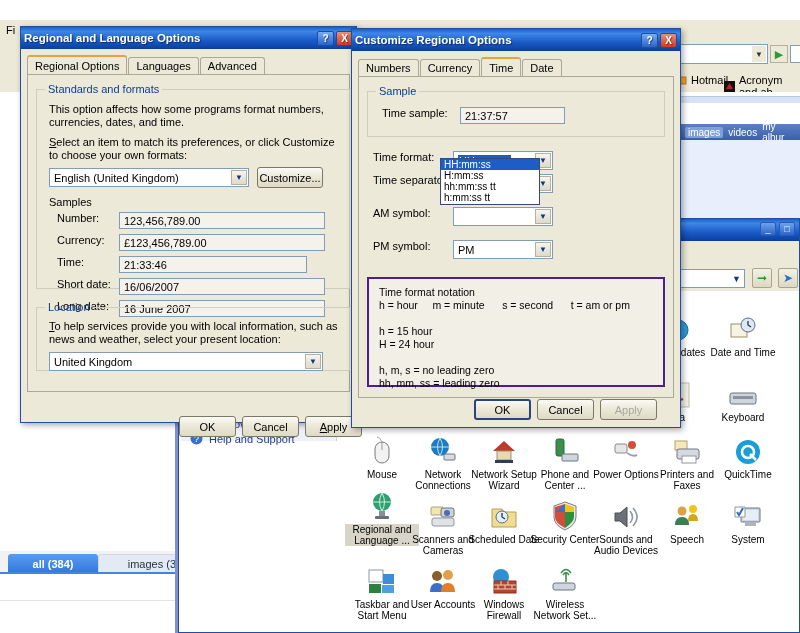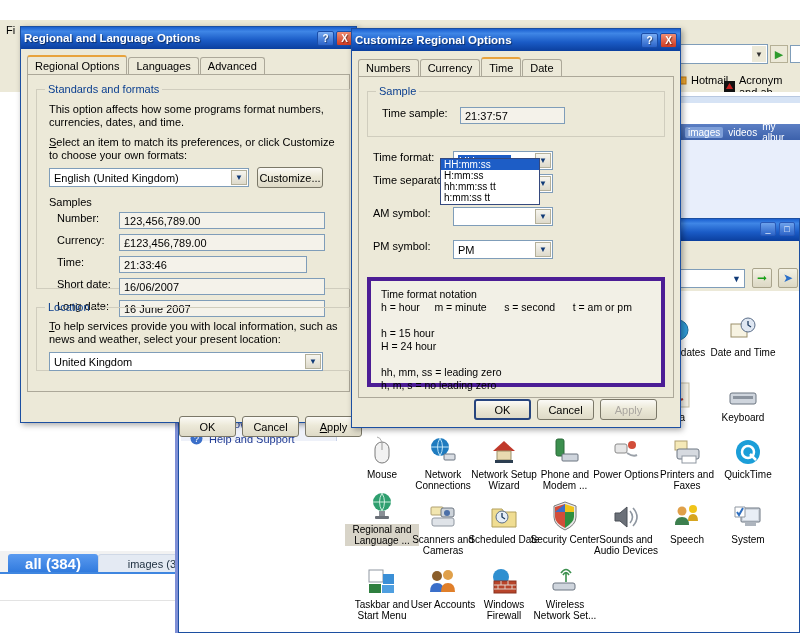--- a/index.html
+++ b/index.html
@@ -60,21 +60,21 @@
     background:linear-gradient(to bottom,#5c7fc4 0%,#3c61ab 100%);
     color:#ffffff;font-size:10px;display:flex;align-items:center;gap:5px;padding-left:55px;
     box-sizing:border-box;
   }
   #pb-nav-images{background:#7f9fd8;padding:0 3px;border-radius:2px;color:#fff;}
   #pb-content{left:630px;top:140px;width:170px;height:415px;background:#e8eefb;}
   #pb-tabs{left:0;top:551px;width:330px;height:22px;background:#f2f2f2;display:flex;align-items:flex-end;}
   #pb-tab-all{
     margin-left:8px;width:90px;height:19px;
     background:linear-gradient(to bottom,#5b9bf0 0%,#2f79dd 100%);
-    color:#ffffff;font-size:15px;font-weight:bold;
+    color:#ffffff;font-size:11px;font-weight:bold;
     display:flex;align-items:center;justify-content:center;border-radius:3px 3px 0 0;
   }
   #pb-tab-images{
     width:120px;height:19px;background:#e4eaf3;color:#234;
     font-size:11px;display:flex;align-items:center;justify-content:center;
     border-radius:3px 3px 0 0;border:1px solid #cfd8e6;border-bottom:none;box-sizing:border-box;
   }
   #pb-tabstrip-line{left:0;top:572px;width:330px;height:2px;background:#3f86e0;}
   #pb-below{left:0;top:574px;width:330px;height:59px;background:#ffffff;}
   #pb-rule{left:0;top:600px;width:320px;height:1px;background:#e3e3e3;}
@@ -218,21 +218,21 @@
   }
   #cust-dropdown-list{
     left:440px;top:158px;width:100px;height:47px;
     background:#ffffff;border:1px solid #35497e;box-sizing:border-box;z-index:50;
     font-size:10px;
   }
   .dd-item{height:11px;padding-left:3px;display:flex;align-items:center;color:#000;}
   .dd-item.sel{background:#1d5dc6;color:#ffffff;}
 
   .notation{
-    border:4px solid #4c1d95;background:#f2f0e6;margin:0 8px;padding:7px 10px;
+    border:2px solid #4c1d95;background:#f2f0e6;margin:0 8px;padding:7px 10px;
     font-size:10.5px;line-height:13px;color:#000;box-sizing:border-box;
   }
   .notation .nrow{white-space:pre;}
 </style>
 </head>
 <body>
 
 <div class="abs" id="firefox-window">
 
 
@@ -389,21 +389,21 @@
   </div>
   <span class="lbl">Network Setup Wizard</span>
 </div>
 <div class="abs cp-icon" style="left:528px;top:432px;">
   <div class="glyph">
     <svg width="30" height="30" viewBox="0 0 30 30">
         <rect x="6" y="3" width="8" height="17" rx="2" fill="#3c8f4e" stroke="#2a6b38"></rect>
         <rect x="12" y="18" width="16" height="7" rx="1" fill="#cfd5dd" stroke="#6b7480"></rect>
       </svg>
   </div>
-  <span class="lbl">Phone and Modem ...</span>
+  <span class="lbl">Phone and Center ...</span>
 </div>
 <div class="abs cp-icon" style="left:589px;top:432px;">
   <div class="glyph">
     <svg width="30" height="28" viewBox="0 0 30 28">
         <rect x="4" y="6" width="12" height="9" rx="2" fill="#e6e6e6" stroke="#8a8a8a"></rect>
         <circle cx="21" cy="7" r="4" fill="#d24d3a"></circle>
         <path d="M16 15 q6 4 10 2" stroke="#9aa0a8" stroke-width="2" fill="none"></path>
       </svg>
   </div>
   <span class="lbl">Power Options</span>
@@ -685,22 +685,22 @@
       </div>
     </div>
 
     <div class="notation" style="margin-top:18px;height:110px;">
       <div class="nrow">Time format notation</div>
       <div class="nrow">h = hour     m = minute      s = second      t = am or pm</div>
       <div class="nrow" style="height:13px;">&nbsp;</div>
       <div class="nrow">h = 15 hour</div>
       <div class="nrow">H = 24 hour</div>
       <div class="nrow" style="height:13px;">&nbsp;</div>
+      <div class="nrow">h, m, s = no leading zero</div>
       <div class="nrow">hh, mm, ss = leading zero</div>
-      <div class="nrow">h, m, s = no leading zero</div>
     </div>
   </div>
 
   <div style="position:absolute;left:122px;top:370px;display:flex;gap:6px;">
     <div class="btn default" style="width:57px;">OK</div>
     <div class="btn" style="width:57px;">Cancel</div>
     <div class="btn disabled" style="width:57px;">Apply</div>
   </div>
 </div>
 

